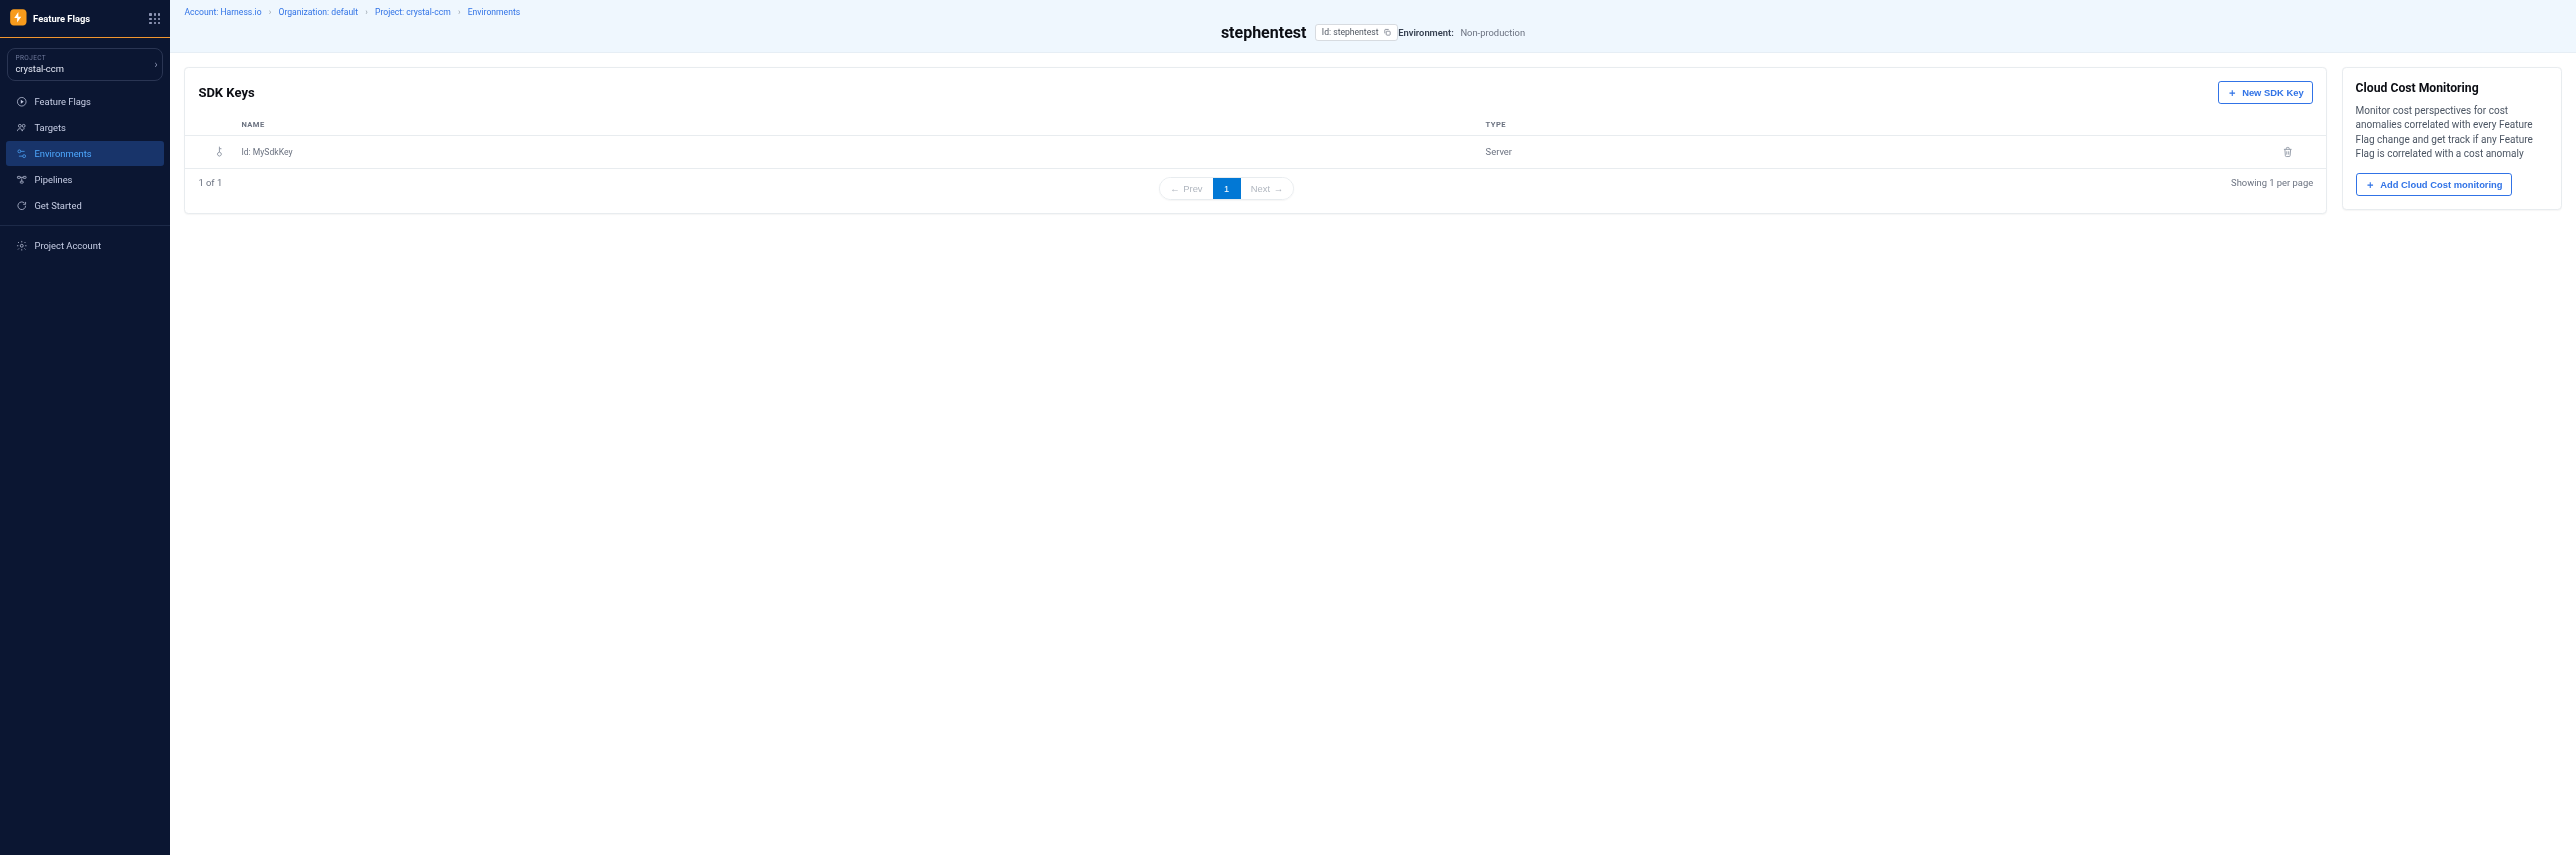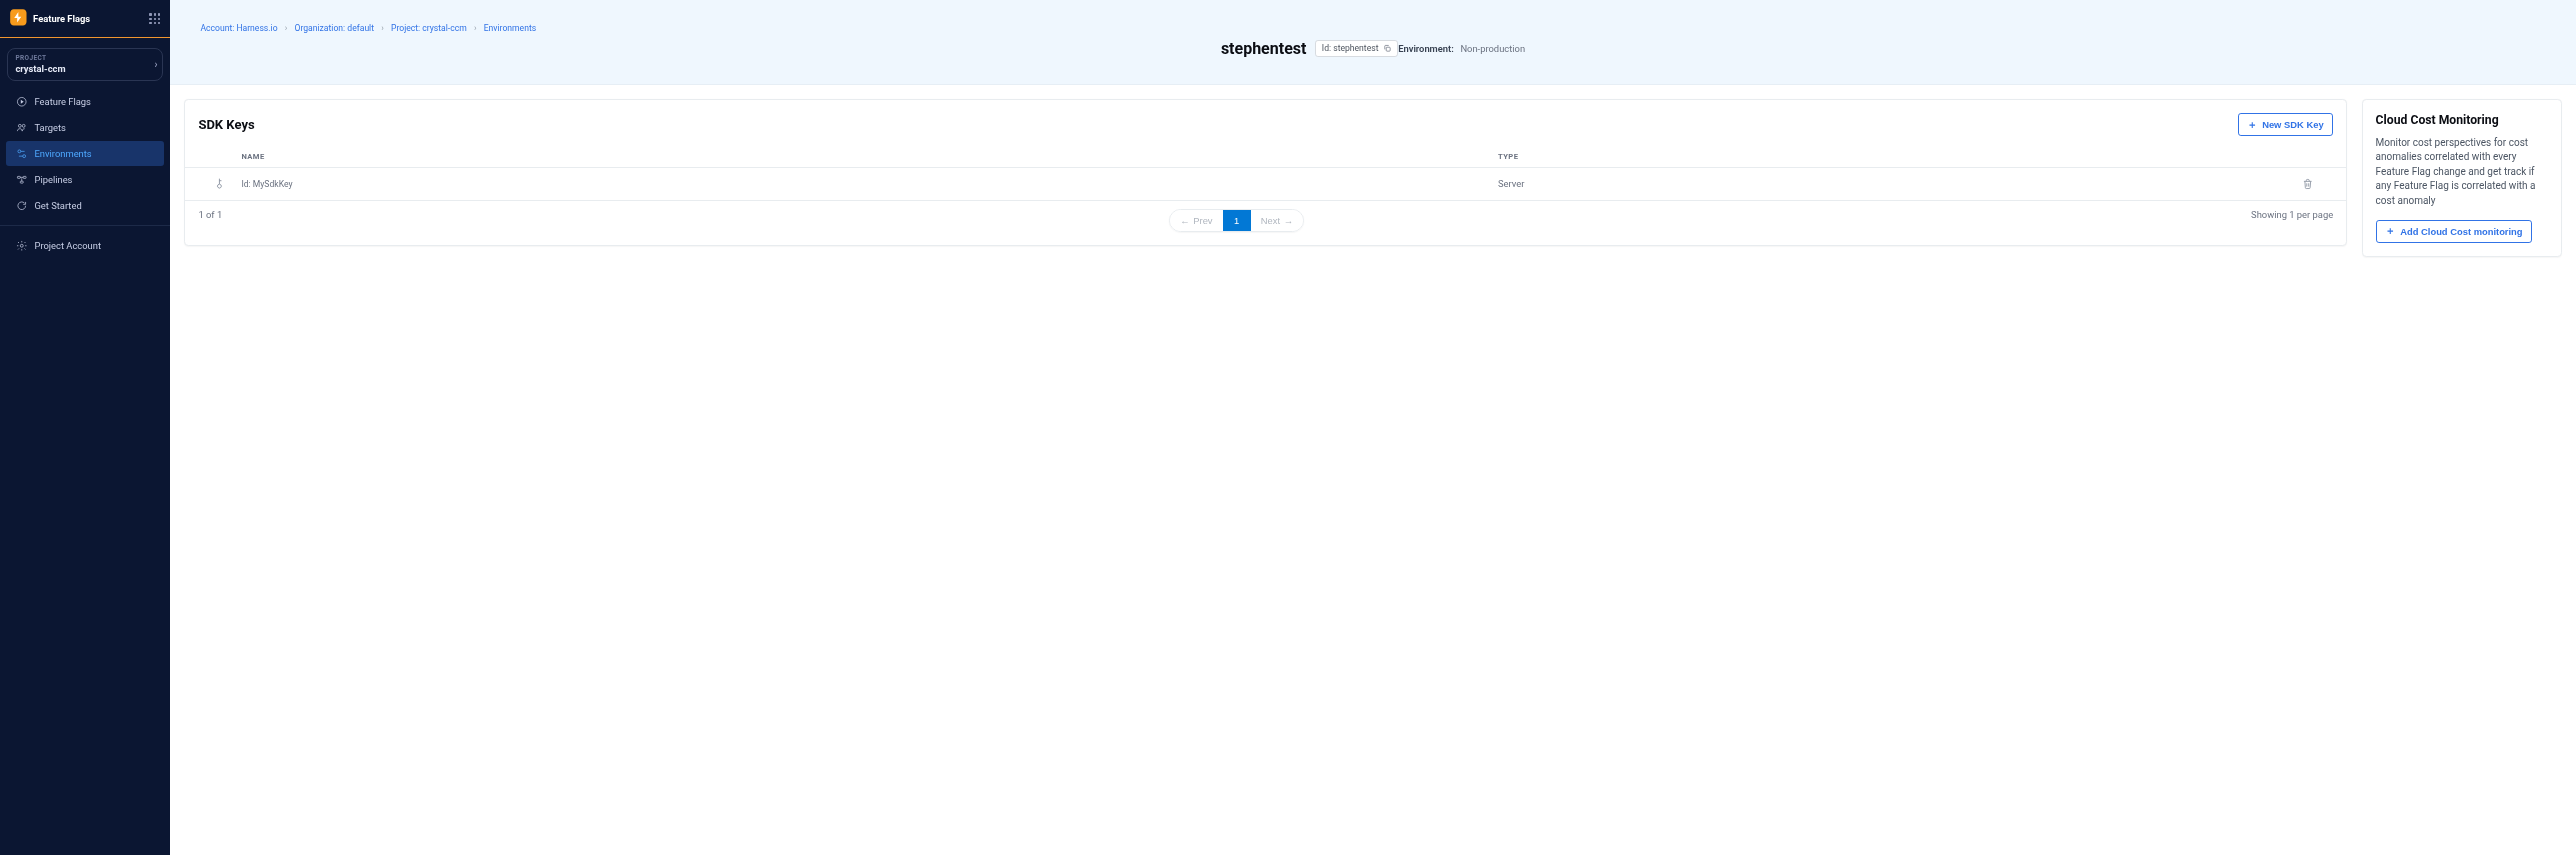--- a/index.html
+++ b/index.html
@@ -8,35 +8,35 @@
 
     
     .sidebar { width: 170px; background: #0b1632; color: #d9def1; display: flex; flex-direction: column; }
     .sidebar-header { display: flex; align-items: center; justify-content: space-between; padding: 8px 8.6px 7.2px 8.6px; border-bottom: 1.4px solid #f2962f; }
     .logo-wrap { display: flex; align-items: center; gap: 5.8px; }
     .logo-icon { width: 18.7px; height: 18.7px; }
     .logo-text { font-weight: 700; font-size: 9.4px; color: #fff; }
     .apps-grid { width: 13px; height: 13px; display: grid; grid-template-columns: repeat(3, 2.2px); grid-auto-rows: 2.2px; gap: 2.2px; cursor: pointer; justify-content: center; align-content: center; }
     .apps-grid span { background: #8f97b6; border-radius: 0.7px; }
 
-    .project-box { margin: 10px 7.2px 0 7.2px; border: 0.7px solid #2a3553; border-radius: 8px; padding: 5px 5.8px 5.8px 7.2px; position: relative; cursor: pointer; font-weight: bold; }
+    .project-box { margin: 10px 7.2px 0 7.2px; border: 0.7px solid #2a3553; border-radius: 8px; padding: 5px 5.8px 5.8px 7.2px; position: relative; cursor: pointer; }
     .project-label { font-size: 6.5px; letter-spacing: 0.4px; color: #6f7a9c; text-transform: uppercase; }
     .project-name { font-size: 9.4px; color: #e6eaf7; margin-top: 1.4px; }
     .project-chevron { position: absolute; right: 4.3px; top: 50%; transform: translateY(-50%); font-size: 10px; color: #8f97b6; }
 
     .nav { margin-top: 8.6px; }
     .nav-item { display: flex; align-items: center; gap: 7.2px; padding: 6.5px 10px; font-size: 9.4px; color: #c8cfe6; cursor: pointer; border-radius: 2.9px; margin: 0 5.8px 1.4px 5.8px; }
     .nav-item.active { background: #18346a; color: #4ea8ff; }
     .nav-item svg { width: 11.5px; height: 11.5px; flex-shrink: 0; }
     .nav-divider { border: none; border-top: 0.7px solid #1d2a48; margin: 7.2px 0; }
 
     
     .main { flex: 1; display: flex; flex-direction: column; background: #fff; min-width: 0; }
 
-    .header { background: #eff7fe; border-bottom: 0.7px solid #e6eef5; padding: 16px; }
+    .header { background: #eff7fe; border-bottom: 0.7px solid #e6eef5; padding: 0; }
     .breadcrumb { display: flex; align-items: center; gap: 7.2px; padding: 7.2px 14.4px 0 14.4px; font-size: 8.6px; color: #3173e6; }
     .breadcrumb a { color: #3173e6; text-decoration: none; cursor: pointer; }
     .breadcrumb .chev { color: #9aa3ad; font-size: 8.6px; }
 
     .title-row { display: flex; align-items: center; justify-content: center; padding: 5.8px 14.4px 10px 14.4px; }
     .title-left { display: flex; align-items: center; gap: 8.6px; }
     .page-title { font-size: 16px; font-weight: 700; color: #0b0d13; }
     .id-chip { display: inline-flex; align-items: center; gap: 4.3px; border: 0.7px solid #d7dbe0; border-radius: 2.9px; padding: 2.9px 5.8px; font-size: 8.6px; color: #4f5660; background: #fff; }
     .env-info { font-size: 9.4px; color: #6b7280; }
     .env-info .label { font-weight: 600; color: #374151; margin-right: 4.3px; }
@@ -64,21 +64,21 @@
     .row-type { font-size: 9.4px; color: #6b7280; }
     .key-icon svg { width: 11.5px; height: 11.5px; stroke: #8b93a1; transform: rotate(-45deg); }
     .trash-icon svg { width: 11.5px; height: 11.5px; stroke: #8b93a1; cursor: pointer; }
 
     .pager-row { display: flex; align-items: flex-start; justify-content: space-between; padding: 8.6px 13px 13px 13px; font-size: 9.4px; color: #6b7280; }
     .pager { display: inline-flex; align-items: center; border: 0.7px solid #e8ecef; border-radius: 719px; overflow: hidden; box-shadow: 0 0.7px 1.4px rgba(0,0,0,.05); }
     .pager-btn { padding: 5px 10px; font-size: 9.4px; color: #8b93a1; background: #fff; border: none; cursor: pointer; display: inline-flex; align-items: center; gap: 3.6px; }
     .pager-btn.page-active { background: #0278d5; color: #fff; padding: 5px 11.5px; }
     .pager-btn.disabled { color: #b0b6bf; cursor: default; }
 
-    .cost-card { width: 200px; padding: 13px; }
+    .cost-card { width: 220px; padding: 13px; }
     .cost-title { font-size: 12.2px; font-weight: 700; margin-bottom: 8.6px; }
     .cost-desc { font-size: 10px; color: #4b5563; line-height: 1.45; margin-bottom: 11.5px; }
 
     .copy-icon { width: 8.6px; height: 8.6px; }
   </style>
 </head>
 <body>
 
 <div class="app">
 

